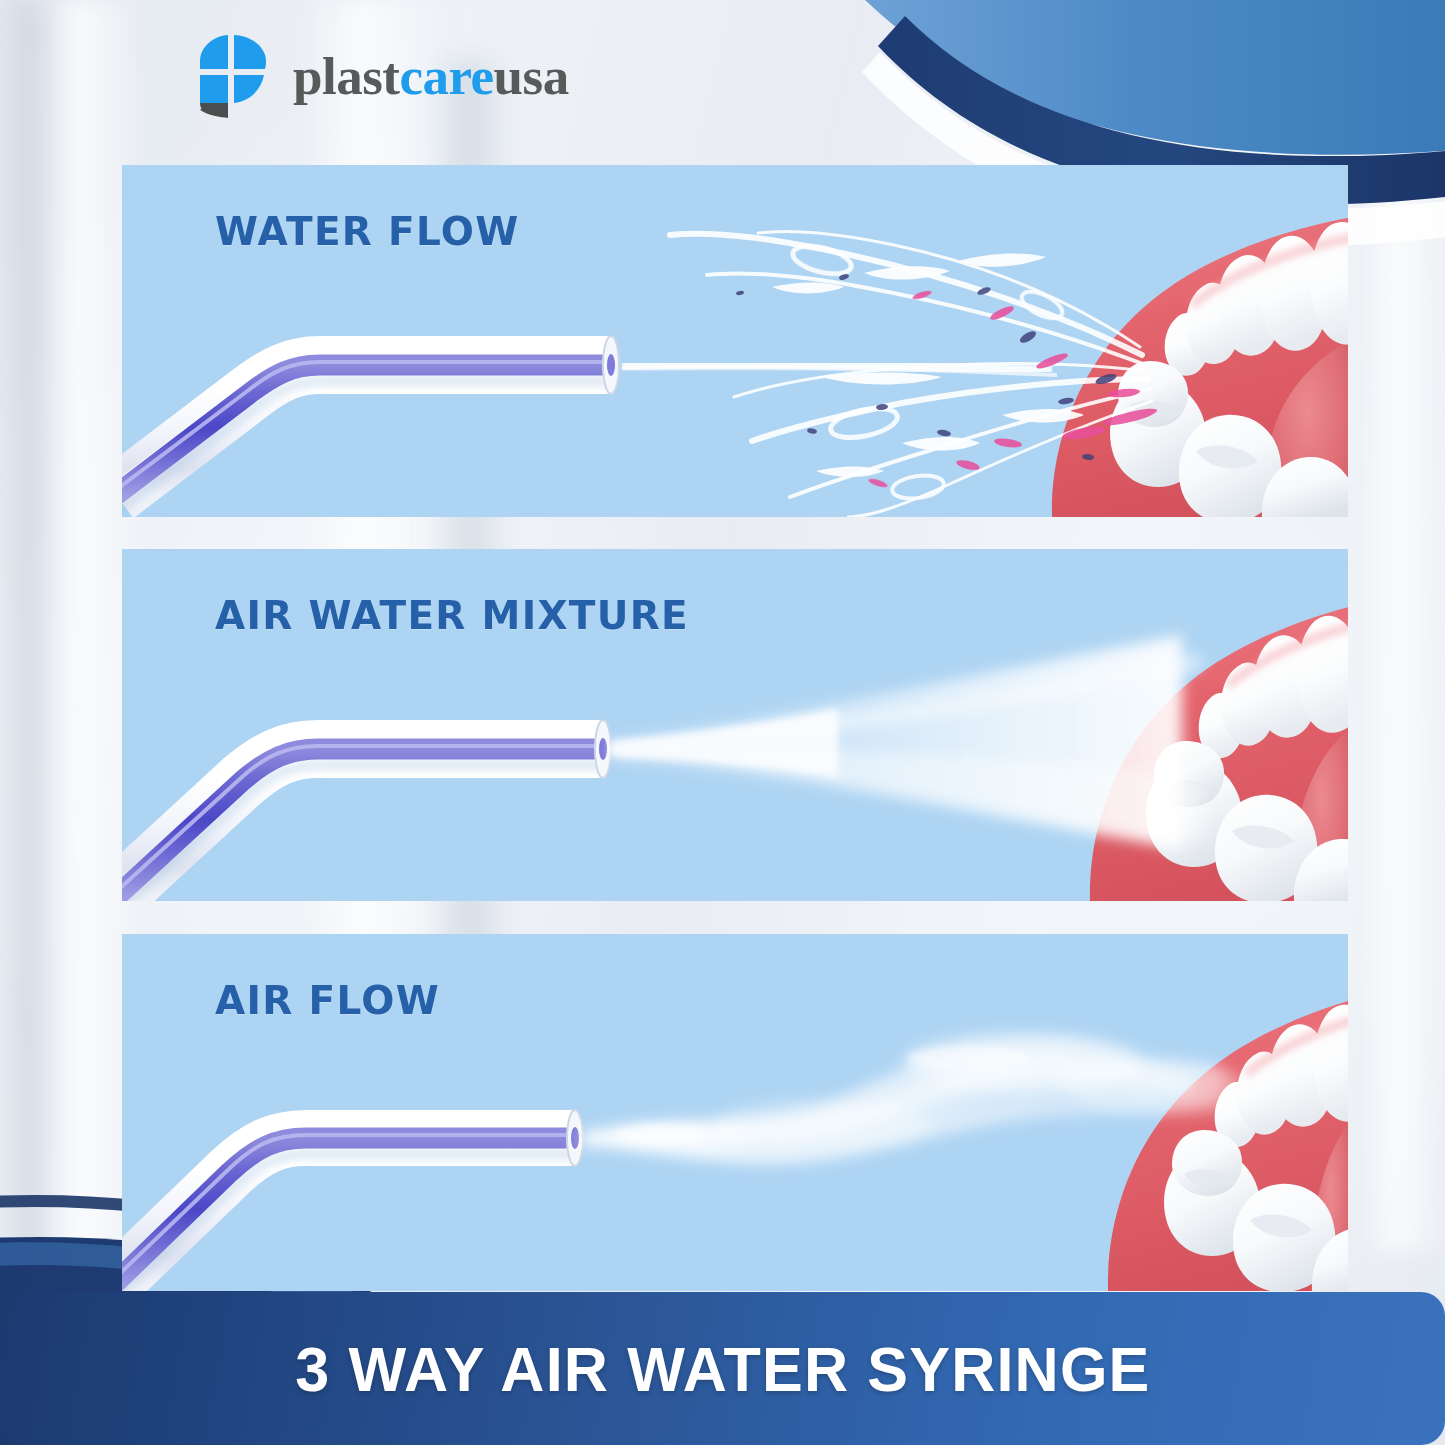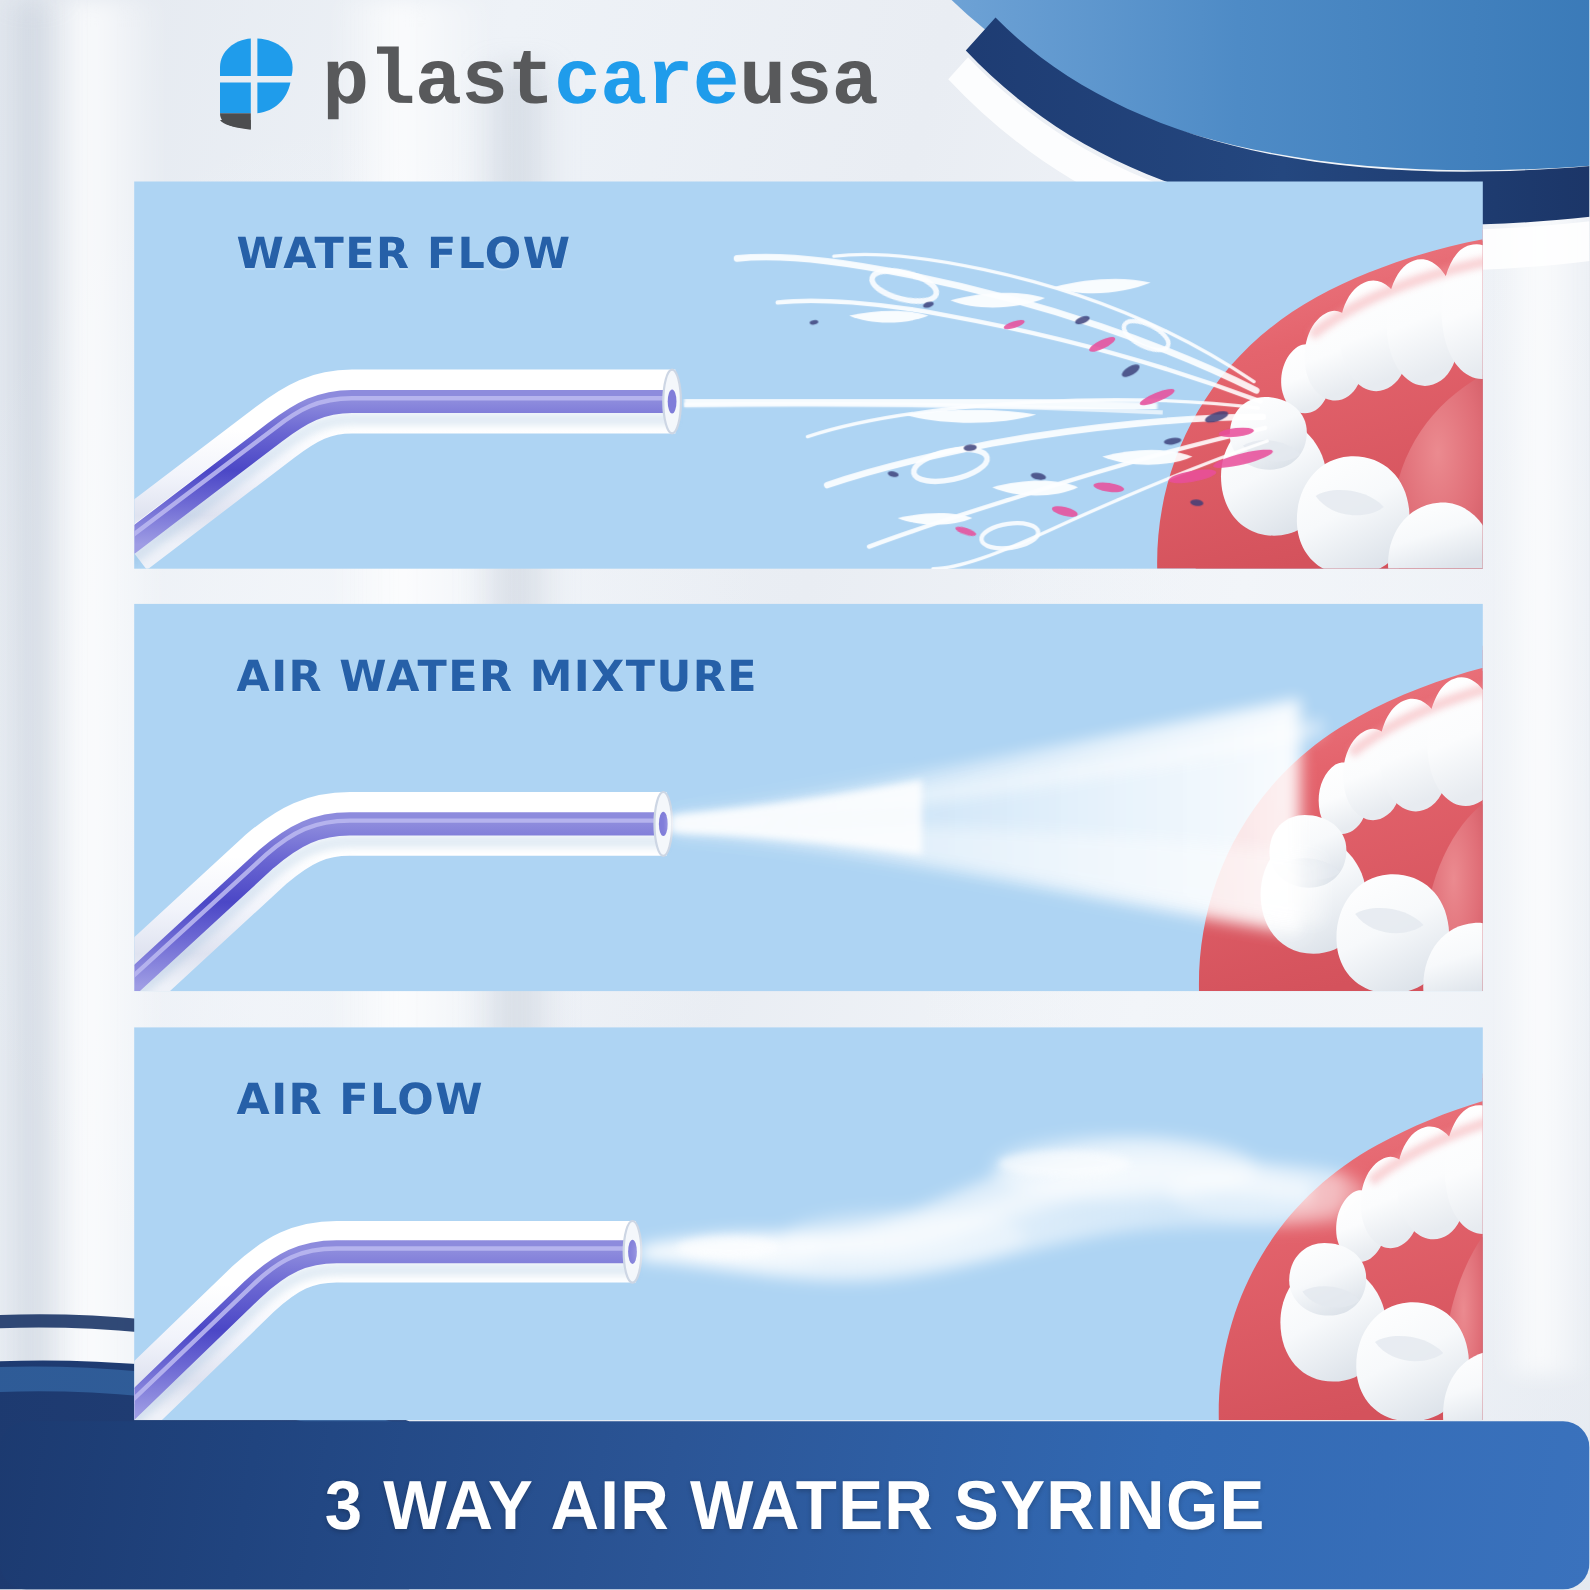--- a/index.html
+++ b/index.html
@@ -35,22 +35,22 @@
   .wave-layer{ position:absolute; inset:0; pointer-events:none; }
   .wave-layer svg{ position:absolute; inset:0; width:1445px; height:1445px; display:block; }
 
   
   .logo-row{
     position:absolute; left:197px; top:33px;
     display:flex; align-items:center; gap:24px;
   }
   .logo-mark{ width:72px; height:86px; flex:0 0 auto; }
   .logo-word{
-    font-size:71px; font-weight:700; letter-spacing:-0.5px;
-    line-height:1; white-space:nowrap; font-family:Liberation Mono, monospace;
+    font-size:53px; font-weight:700; letter-spacing:-0.5px;
+    line-height:1; white-space:nowrap; font-family:Liberation Serif, serif;
   }
   .lw-dark{ color:#58595b; }
   .lw-blue{ color:#1f9ceb; }
 
   
   .panel{
     position:absolute; left:122px; width:1226px;
     background:#aed4f3; overflow:hidden;padding-left:32px;
   }
   #panel-1{ top:165px;  height:352px; }

